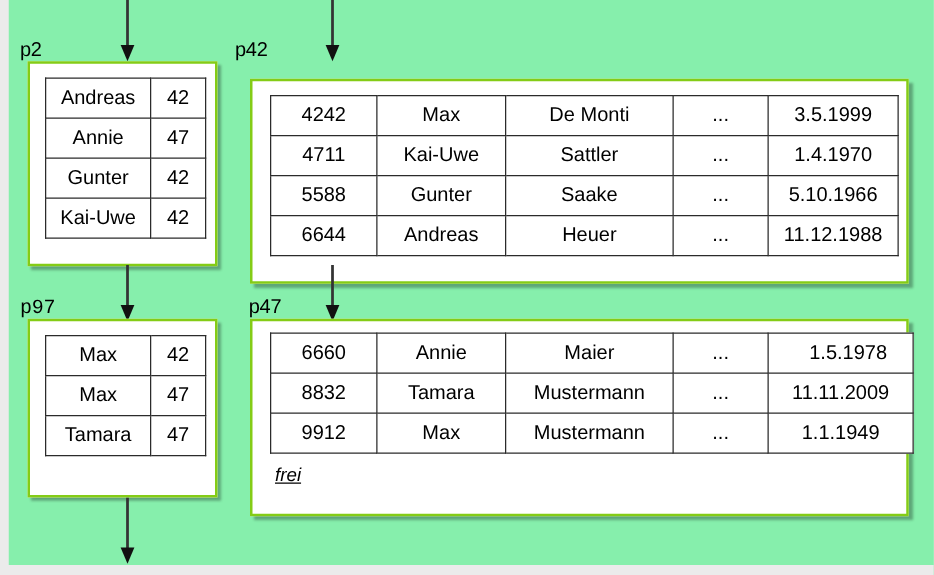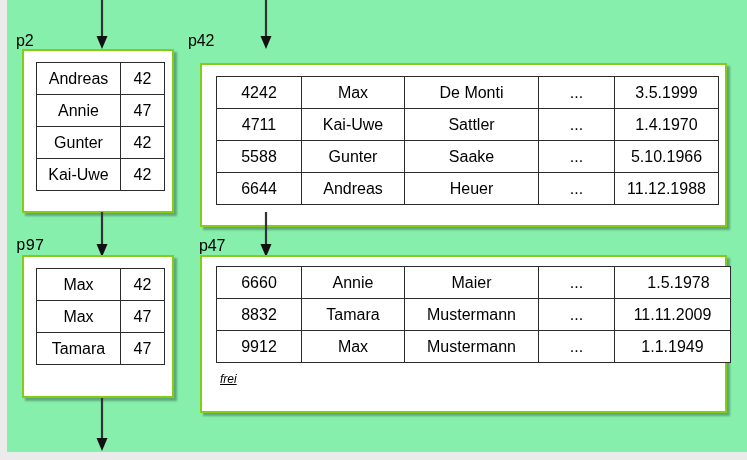--- a/index.html
+++ b/index.html
@@ -50,21 +50,21 @@
     color: #000;
     padding: 0;
     height: 31px;
     line-height: 31px;
     white-space: nowrap;
     overflow: hidden;
   }
   .free-label {
     position: absolute;
     font-style: italic;
-    font-size: 12px;
+    font-size: 15px;
     color: #000;
     text-decoration: underline;
   }
   .arrow {
     position: absolute;
   }
   .arrow svg { display: block; }
 </style>
 </head>
 <body>

